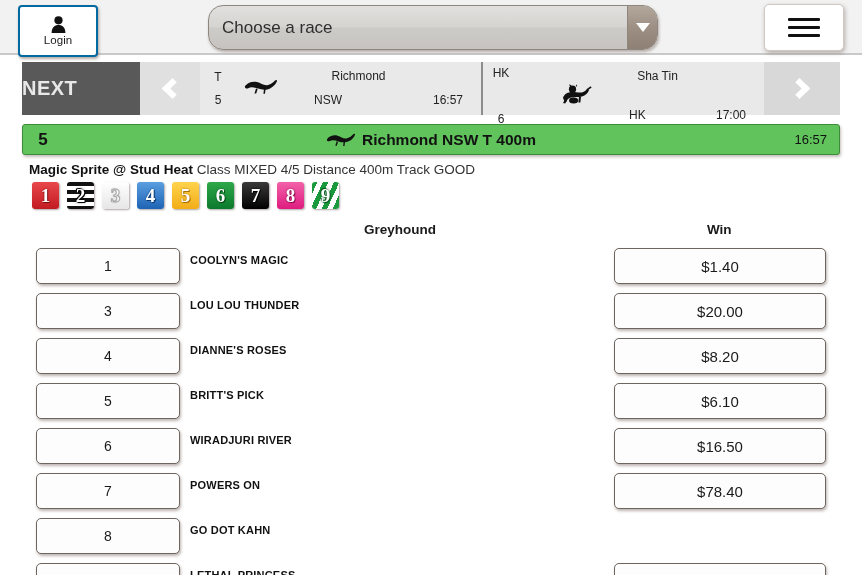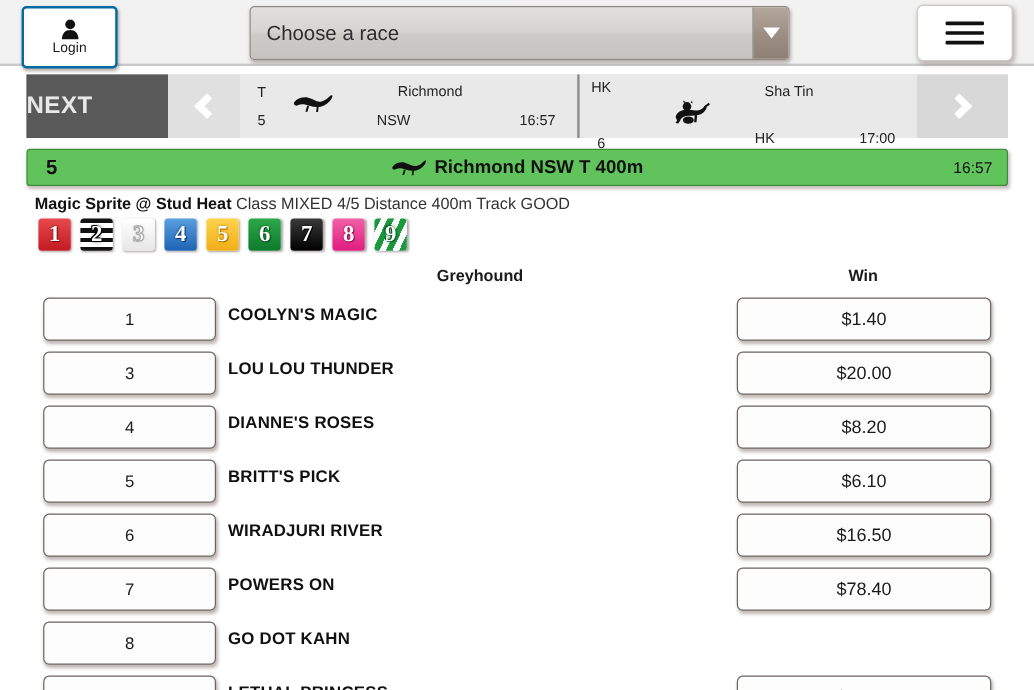--- a/index.html
+++ b/index.html
@@ -32,21 +32,21 @@
   .login-icon svg { display: block; }
   .login-label {
     font-size: 11.5px; color: #1a1a1a;
     letter-spacing: .1px;
   }
   .race-select {
     position: absolute; left: 208px; top: 5px;
     width: 450px; height: 45px;
     background: linear-gradient(#e2e0de 0%, #d6d4d1 48%, #cdcbc8 52%, #c6c3c0 100%);
     border: 1px solid #8e8780;
-    border-radius: 4px;
+    border-radius: 15px;
     box-shadow: 1px 2px 3px rgba(90,70,60,0.4);
     display: flex; align-items: center;
     cursor: pointer;
     overflow: hidden;
   }
   .race-select-text {
     flex: 1;
     padding-left: 13px;
     font-size: 17px;
     color: #2e2e2e;
@@ -263,21 +263,21 @@
     background: #fdfdfd;
     border: 1px solid #6d6560;
     border-radius: 5px;
     box-shadow: 1px 2px 3px rgba(90,70,60,0.40);
     display: flex; align-items: center; justify-content: center;
     font-size: 14px; color: #1a1a1a;
     cursor: pointer;
   }
   .dog-name {
     position: absolute; left: 190px; top: 6px;
-    font-size: 14px; font-weight: bold; color: #111111;
+    font-size: 11px; font-weight: bold; color: #111111;
     letter-spacing: .2px;
     white-space: nowrap;
   }
   .win-box {
     position: absolute; left: 614px; top: 0;
     width: 212px; height: 36px;
     background: #fdfdfd;
     border: 1px solid #6d6560;
     border-radius: 5px;
     box-shadow: 1px 2px 3px rgba(90,70,60,0.40);

